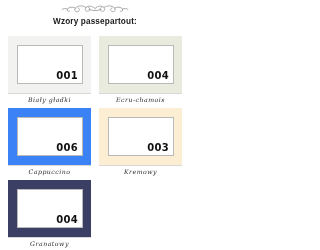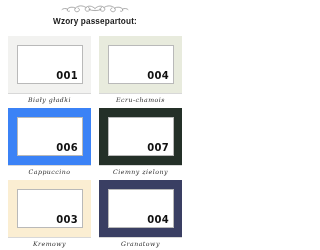--- a/index.html
+++ b/index.html
@@ -152,30 +152,20 @@
       <div class="swatch" style="background:#3b82f6">
         <div class="window" style="background:#ffffff">
           <span class="code">006</span>
         </div>
       </div>
       <div class="caption-wrap">
         <div class="caption">Cappuccino</div>
       </div>
     </div>
 
-    <div class="cell">
-      <div class="swatch" style="background:#243028">
-        <div class="window" style="background:#ffffff">
-          <span class="code">007</span>
-        </div>
-      </div>
-      <div class="caption-wrap">
-        <div class="caption">Ciemny zielony</div>
-      </div>
-    </div>
 
     <div class="cell">
       <div class="swatch" style="background:#fbeed2">
         <div class="window" style="background:#ffffff">
           <span class="code">003</span>
         </div>
       </div>
       <div class="caption-wrap">
         <div class="caption">Kremowy</div>
       </div>

